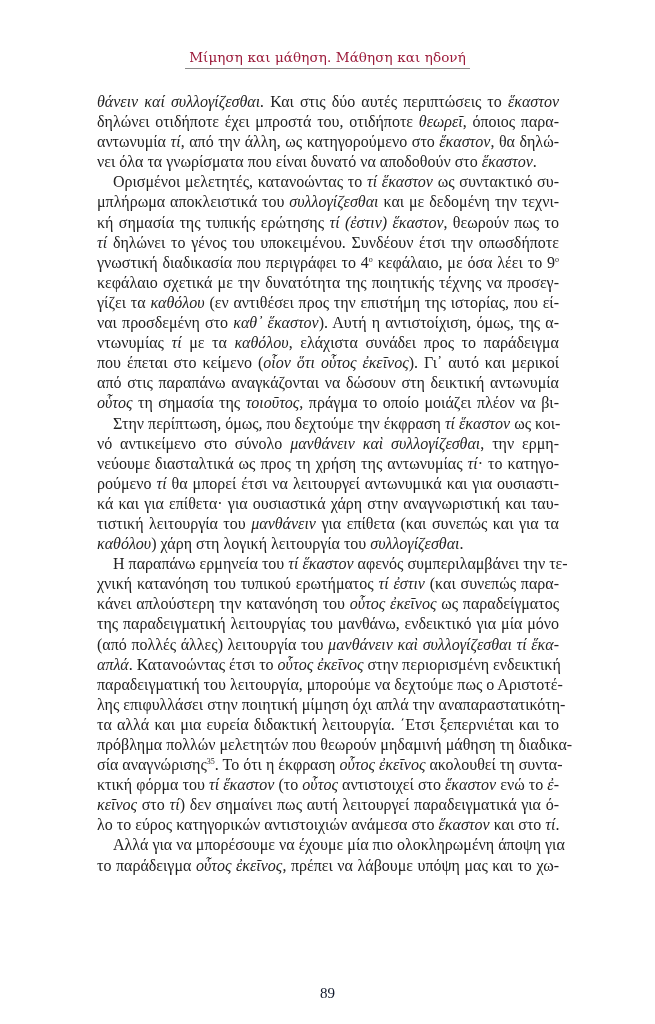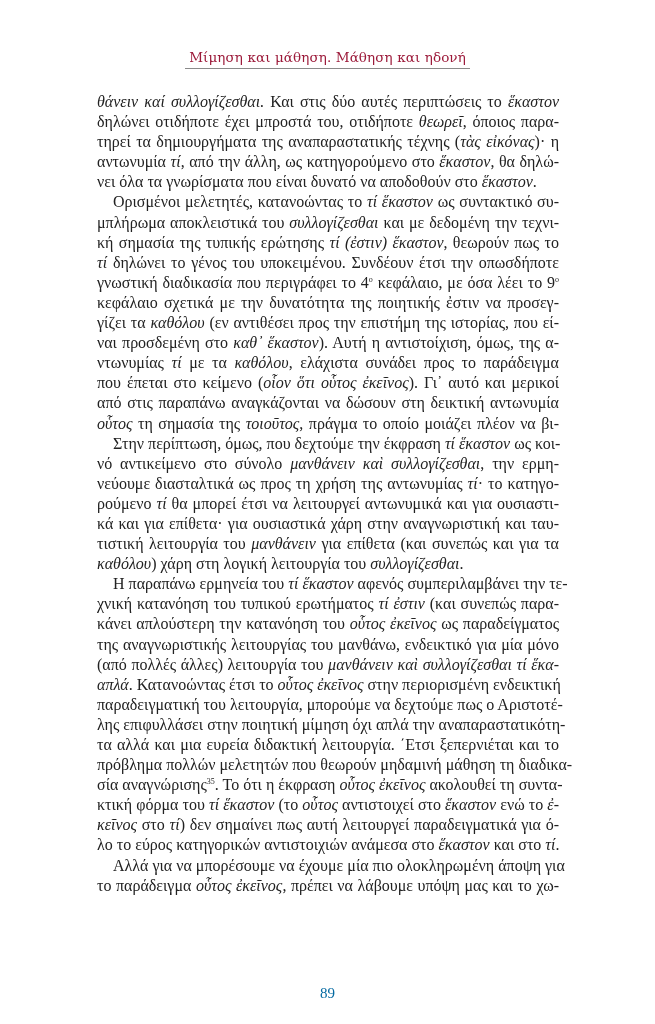--- a/index.html
+++ b/index.html
@@ -23,62 +23,61 @@
   }
   .line {
     display: block; white-space: nowrap;
     text-align: justify; text-align-last: justify; height: 20.1px;
   }
   .line.last { text-align-last: left; }
   .line.indent { padding-left: 0; text-indent: 0; }
   .line.indent .ind { display: inline-block; width: 16px; }
   .page-number {
     position: absolute; left: 0; width: 655px; top: 985px; text-align: center;
-    font-family: "Liberation Serif", serif; font-size: 15px; color: #0369a1;
+    font-family: "Liberation Serif", serif; font-size: 15px; color: #0f172a;
   }
   i { font-style: italic; }
   sup { font-size: 8px; vertical-align: super; line-height: 0; }
 </style>
 </head>
 <body>
 
 <div class="page">
   <div class="running-head">
     <span>Μίμηση και μάθηση. Μάθηση και ηδονή</span>
   </div>
 
   <div class="body-text" id="body-text">
       <span class="line"><i>θάνειν καί συλλογίζεσθαι.</i> Και στις δύο αυτές περιπτώσεις το <i>ἕκαστον</i></span>
       <span class="line">δηλώνει οτιδήποτε έχει μπροστά του, οτιδήποτε <i>θεωρεῖ</i>, όποιος παρα-</span>
-      <span class="line">τηρεί τα δημιουργήματα της αναπαραστατικής τέχνης (<i>τὰς εἰκόνας</i>)· η</span>
       <span class="line">αντωνυμία <i>τί</i>, από την άλλη, ως κατηγορούμενο στο <i>ἕκαστον</i>, θα δηλώ-</span>
       <span class="line last">νει όλα τα γνωρίσματα που είναι δυνατό να αποδοθούν στο <i>ἕκαστον</i>.</span>
       <span class="line indent"><span class="ind"></span>Ορισμένοι μελετητές, κατανοώντας το <i>τί ἕκαστον</i> ως συντακτικό συ-</span>
       <span class="line">μπλήρωμα αποκλειστικά του <i>συλλογίζεσθαι</i> και με δεδομένη την τεχνι-</span>
       <span class="line">κή σημασία της τυπικής ερώτησης <i>τί (ἐστιν) ἕκαστον</i>, θεωρούν πως το</span>
       <span class="line"><i>τί</i> δηλώνει το γένος του υποκειμένου. Συνδέουν έτσι την οπωσδήποτε</span>
       <span class="line">γνωστική διαδικασία που περιγράφει το 4<sup>ο</sup> κεφάλαιο, με όσα λέει το 9<sup>ο</sup></span>
-      <span class="line">κεφάλαιο σχετικά με την δυνατότητα της ποιητικής ἐστιν να προσεγ-</span>
+      <span class="line">κεφάλαιο σχετικά με την δυνατότητα της ποιητικής τέχνης να προσεγ-</span>
       <span class="line">γίζει τα <i>καθόλου</i> (εν αντιθέσει προς την επιστήμη της ιστορίας, που εί-</span>
       <span class="line">ναι προσδεμένη στο <i>καθ᾽ ἕκαστον</i>). Αυτή η αντιστοίχιση, όμως, της α-</span>
       <span class="line">ντωνυμίας <i>τί</i> με τα <i>καθόλου</i>, ελάχιστα συνάδει προς το παράδειγμα</span>
       <span class="line">που έπεται στο κείμενο (<i>οἷον ὅτι οὗτος ἐκεῖνος</i>). Γι᾽ αυτό και μερικοί</span>
       <span class="line">από στις παραπάνω αναγκάζονται να δώσουν στη δεικτική αντωνυμία</span>
       <span class="line"><i>οὗτος</i> τη σημασία της <i>τοιοῦτος</i>, πράγμα το οποίο μοιάζει πλέον να βι-</span>
       <span class="line indent"><span class="ind"></span>Στην περίπτωση, όμως, που δεχτούμε την έκφραση <i>τί ἕκαστον</i> ως κοι-</span>
       <span class="line">νό αντικείμενο στο σύνολο <i>μανθάνειν καὶ συλλογίζεσθαι</i>, την ερμη-</span>
       <span class="line">νεύουμε διασταλτικά ως προς τη χρήση της αντωνυμίας <i>τί</i>· το κατηγο-</span>
       <span class="line">ρούμενο <i>τί</i> θα μπορεί έτσι να λειτουργεί αντωνυμικά και για ουσιαστι-</span>
       <span class="line">κά και για επίθετα· για ουσιαστικά χάρη στην αναγνωριστική και ταυ-</span>
       <span class="line">τιστική λειτουργία του <i>μανθάνειν</i> για επίθετα (και συνεπώς και για τα</span>
       <span class="line last"><i>καθόλου</i>) χάρη στη λογική λειτουργία του <i>συλλογίζεσθαι</i>.</span>
       <span class="line indent"><span class="ind"></span>Η παραπάνω ερμηνεία του <i>τί ἕκαστον</i> αφενός συμπεριλαμβάνει την τε-</span>
       <span class="line">χνική κατανόηση του τυπικού ερωτήματος <i>τί ἐστιν</i> (και συνεπώς παρα-</span>
       <span class="line">κάνει απλούστερη την κατανόηση του <i>οὗτος ἐκεῖνος</i> ως παραδείγματος</span>
-      <span class="line">της αναγνωριστικής λειτουργίας του μανθάνω, ενδεικτικό για μία μόνο</span>
+      <span class="line">της παραδειγματική λειτουργίας του μανθάνω, ενδεικτικό για μία μόνο</span>
       <span class="line">(από πολλές άλλες) λειτουργία του <i>μανθάνειν καὶ συλλογίζεσθαι τί ἕκα-</i></span>
       <span class="line"><i>απλά</i>. Κατανοώντας έτσι το <i>οὗτος ἐκεῖνος</i> στην περιορισμένη ενδεικτική</span>
       <span class="line">παραδειγματική του λειτουργία, μπορούμε να δεχτούμε πως ο Αριστοτέ-</span>
       <span class="line">λης επιφυλλάσει στην ποιητική μίμηση όχι απλά την αναπαραστατικότη-</span>
       <span class="line">τα αλλά και μια ευρεία διδακτική λειτουργία. ΄Ετσι ξεπερνιέται και το</span>
       <span class="line">πρόβλημα πολλών μελετητών που θεωρούν μηδαμινή μάθηση τη διαδικα-</span>
       <span class="line">σία αναγνώρισης<sup>35</sup>. Το ότι η έκφραση <i>οὗτος ἐκεῖνος</i> ακολουθεί τη συντα-</span>
       <span class="line">κτική φόρμα του <i>τί ἕκαστον</i> (το <i>οὗτος</i> αντιστοιχεί στο <i>ἕκαστον</i> ενώ το <i>ἐ-</i></span>
       <span class="line"><i>κεῖνος</i> στο <i>τί</i>) δεν σημαίνει πως αυτή λειτουργεί παραδειγματικά για ό-</span>
       <span class="line last">λο το εύρος κατηγορικών αντιστοιχιών ανάμεσα στο <i>ἕκαστον</i> και στο <i>τί</i>.</span>

